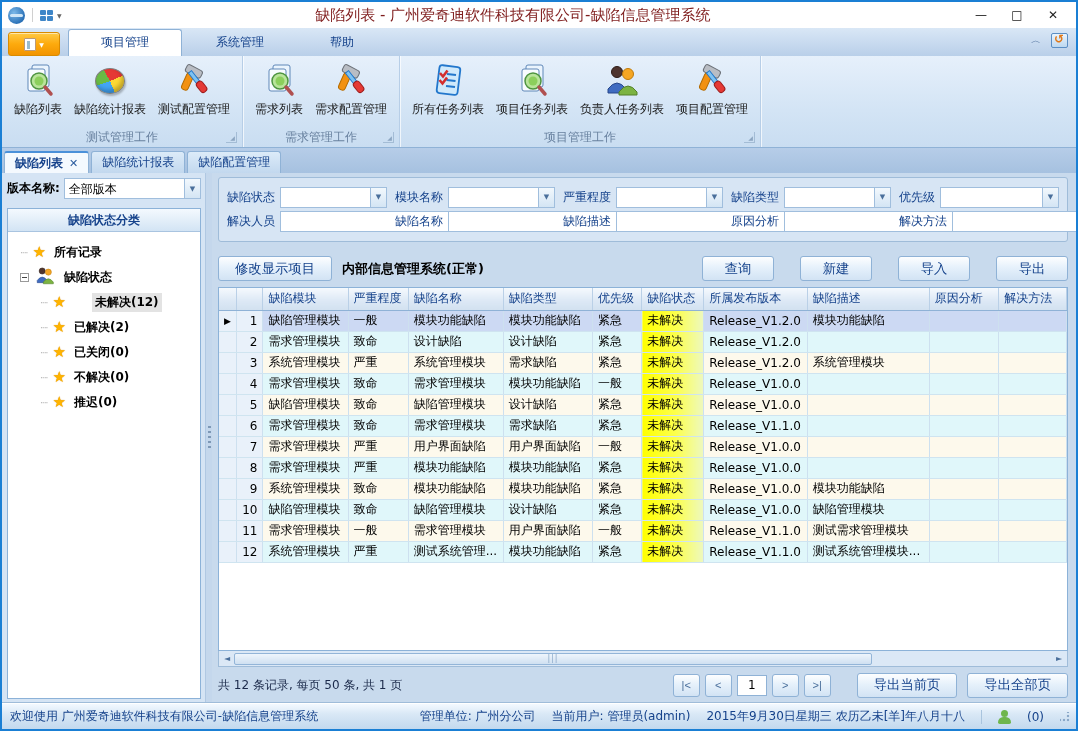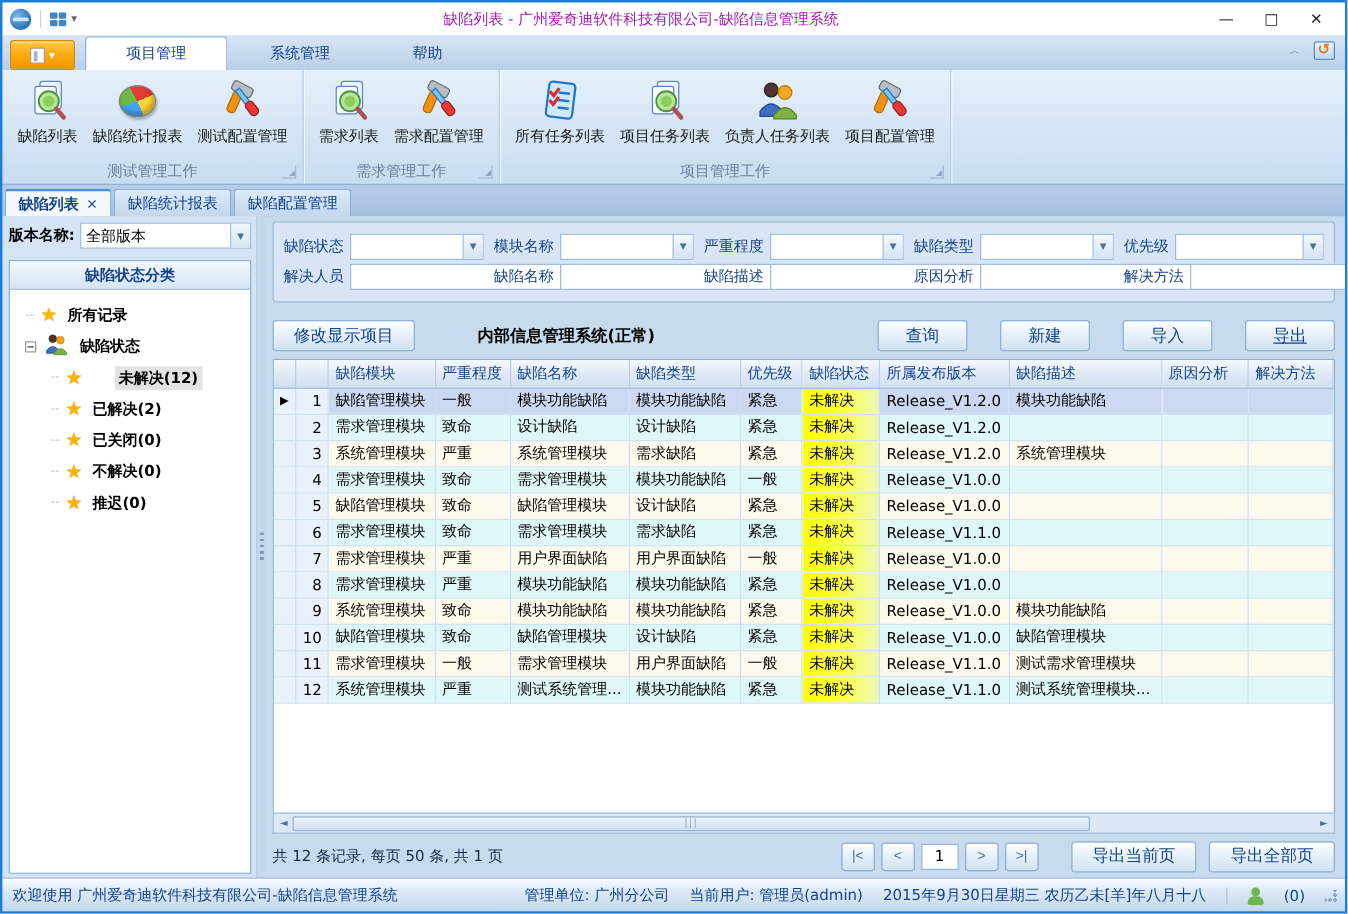--- a/index.html
+++ b/index.html
@@ -7,21 +7,21 @@
   .window { width:1078px; height:731px; border:2px solid #1a7fd4; background:#c8daed; display:flex; flex-direction:column; overflow:hidden; }
 
   
   .titlebar { height:26px; background:#ffffff; display:flex; align-items:center; padding:0 6px; flex:0 0 auto; }
   .titlebar .app-logo { width:17px; height:17px; border-radius:50%; background:radial-gradient(circle at 35% 35%, #7db9e8, #2b72b8 70%, #1b5c9e); position:relative; overflow:hidden; }
   .titlebar .app-logo:before { content:""; position:absolute; left:2px; top:7px; width:13px; height:3px; background:#cfe6f7; border-radius:2px; }
   .titlebar .qat-sep { width:1px; height:14px; background:#d0d0d0; margin:0 7px; }
   .qat-grid { display:inline-grid; grid-template-columns:6px 6px; gap:1px; }
   .qat-grid i { width:6px; height:5px; background:#3e86c8; border-radius:1px; display:block; }
   .qat-caret { font-size:6px; color:#666; margin-left:4px; }
-  .title-text { flex:1; text-align:center; color:#a21caf; font-size:12px; }
+  .title-text { flex:1; text-align:center; color:#7f1d1d; font-size:15px; }
   .win-btns { display:flex; gap:2px; }
   .win-btn { width:34px; height:22px; display:flex; align-items:center; justify-content:center; color:#222; font-size:12px; }
 
   
   .ribbon-tabs { height:28px; background:linear-gradient(#d9e7f6,#b9cfe9); display:flex; align-items:flex-end; padding:0 4px; flex:0 0 auto; position:relative; }
   .app-btn { height:24px; width:52px; margin:0 8px 0 2px; border:1px solid #d98b00; border-radius:3px; background:linear-gradient(#ffca45,#fdaa0d 50%,#f29400); display:flex; align-items:center; justify-content:center; gap:3px; box-shadow:inset 0 1px 0 rgba(255,255,255,.55); }
   .app-btn .doc-ic { width:12px; height:13px; background:#fff; border:1px solid #b97; border-radius:1px; position:relative; }
   .app-btn .doc-ic:before { content:""; position:absolute; left:2px; top:2px; width:3px; height:8px; background:#9bc; }
   .app-btn .caret { color:#fff; font-size:6px; }
   .r-tab { padding:4px 32px 5px; color:#15428b; margin-right:2px; }
@@ -77,21 +77,21 @@
   
   .filter-panel { border:1px solid #9fbcd9; border-radius:3px; background:#d7e5f4; padding:6px 8px 7px; flex:0 0 auto; }
   .f-row { display:flex; align-items:center; gap:8px; height:22px; margin:2px 0; }
   .f-pair { display:flex; align-items:center; gap:5px; flex:1; min-width:0; }
   .f-pair .flabel { color:#15428b; white-space:nowrap; }
   .f-text { flex:1; border:1px solid #a0bedd; background:#fff; height:21px; }
 
   
   .action-row { display:flex; align-items:center; margin:14px 0 6px; gap:10px; flex:0 0 auto; }
   .btn3d { border:1px solid #8fb2d6; border-radius:3px; background:linear-gradient(#fdfeff,#e6f1fb 45%,#d2e3f4); color:#15428b; height:25px; padding:0 16px; display:inline-flex; align-items:center; justify-content:center; white-space:nowrap; }
-  .proj-title { font-weight:bold; color:#000; font-size:13px; flex:1;margin-left:40px; }
+  .proj-title { font-weight:bold; color:#000; font-size:13px; flex:1; }
   .act-btns { display:flex; gap:26px; }
 
   
   .grid-wrap { flex:1; border:1px solid #8cb2d8; background:#fff; overflow:hidden; min-height:0; }
   table.grid { border-collapse:collapse; table-layout:fixed; }
   table.grid th { height:22px; background:linear-gradient(#f5f9fd,#dce8f5 60%,#d2e1f0); color:#15428b; font-weight:normal; text-align:left; padding:0 5px; border-right:1px solid #bad0e7; border-bottom:1px solid #8fb2d6; overflow:hidden; white-space:nowrap;margin-left:28px; }
   table.grid td { height:21px; padding:0 5px; border-right:1px solid #cde0ef; border-bottom:1px solid #cfe4f0; overflow:hidden; white-space:nowrap; color:#000; }
   tr.row-odd td { background:#fdf9ec; }
   tr.row-even td { background:#e0f7fa; }
   tr.row-selected td { background:#ccd9f3; }
@@ -436,21 +436,21 @@
           </div>
         </div>
 
       <div class="action-row">
         <button class="btn3d">修改显示项目</button>
         <div class="proj-title">内部信息管理系统(正常)</div>
         <div class="act-btns" id="action-buttons">
             <button class="btn3d" style="min-width: 72px;">查询</button>
             <button class="btn3d" style="min-width: 72px;">新建</button>
             <button class="btn3d" style="min-width: 72px;">导入</button>
-            <button class="btn3d" style="min-width: 72px; text-decoration: underline;">导出</button>
+            <button class="btn3d" style="min-width: 72px;">导出</button>
           </div>
       </div>
 
       <div class="grid-wrap">
         <table class="grid" id="grid-table">
             <colgroup>
               <col style="width: 16px;">
               <col style="width: 27px;">
               <col style="width: 88px;">
               <col style="width: 62px;">

